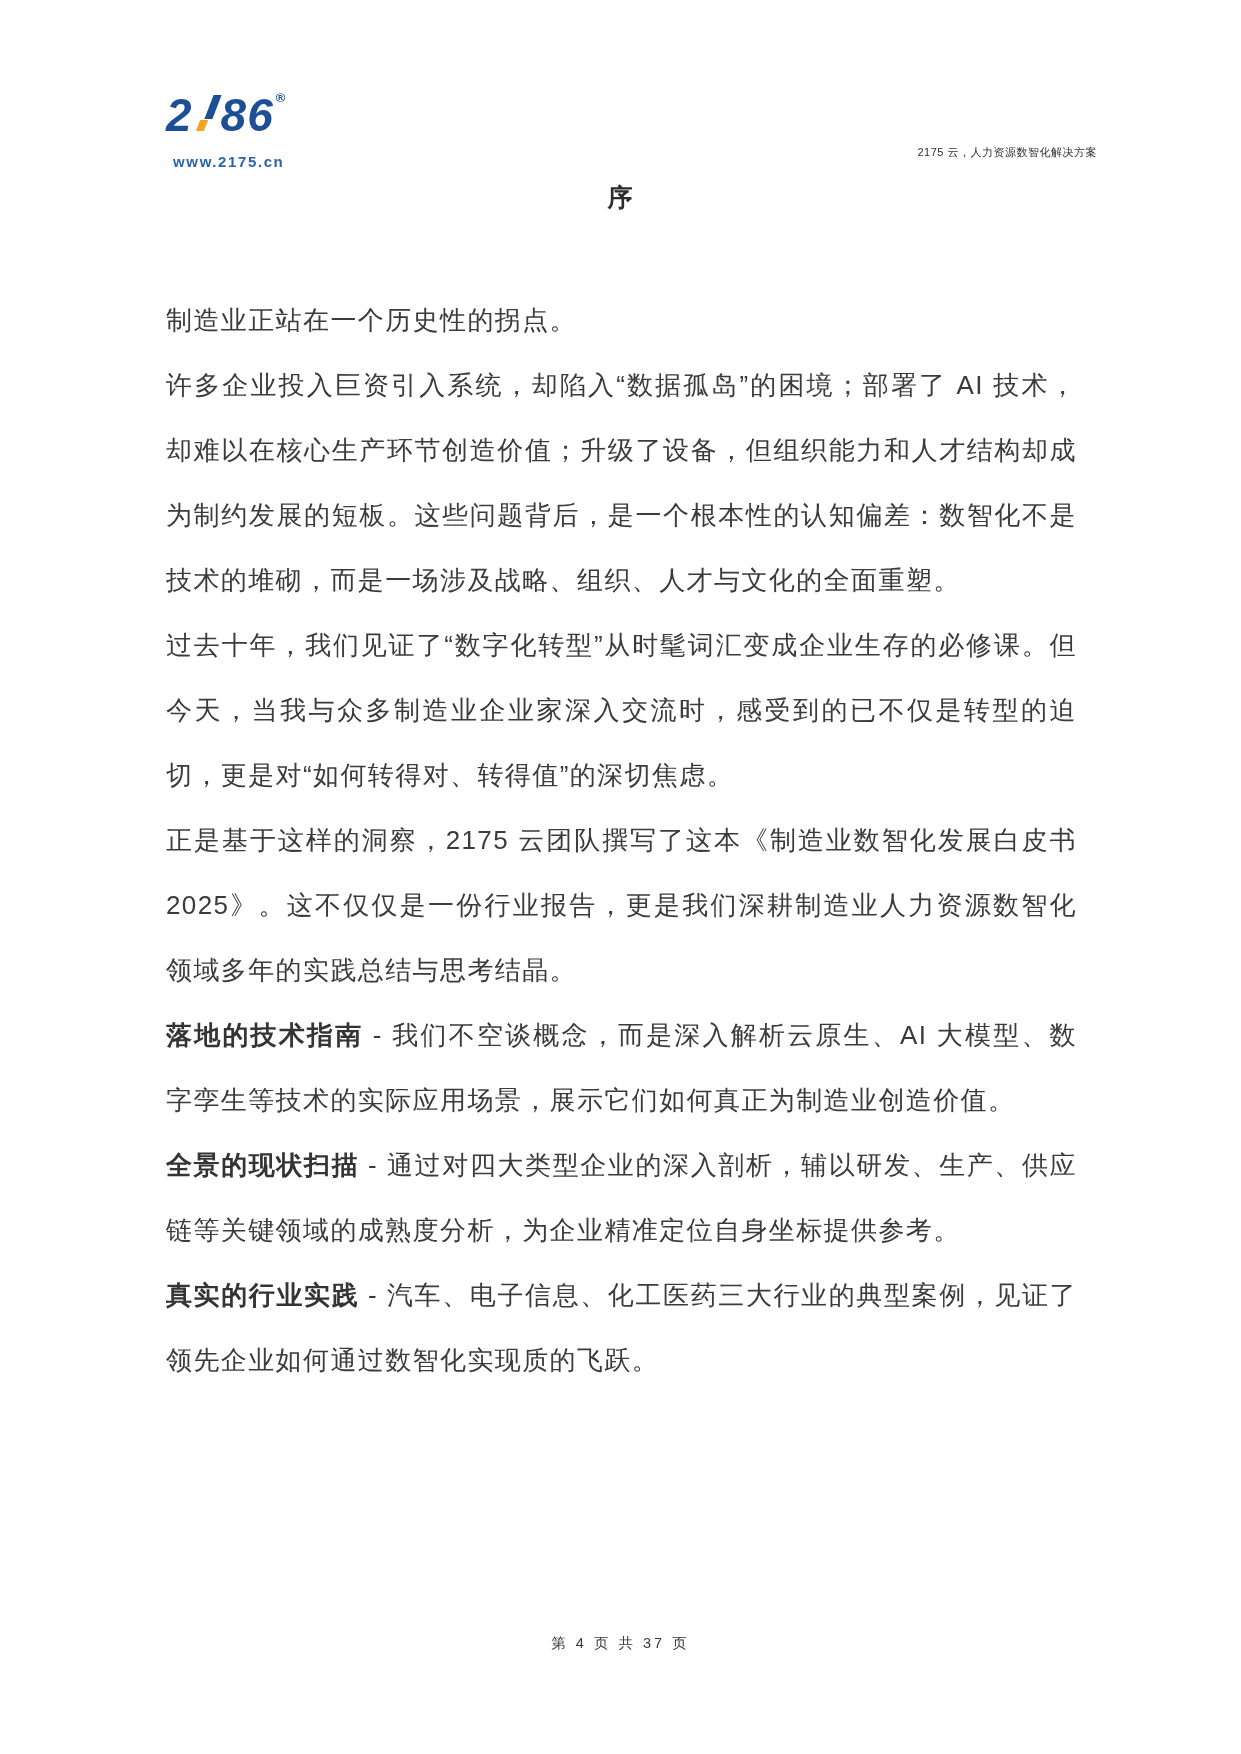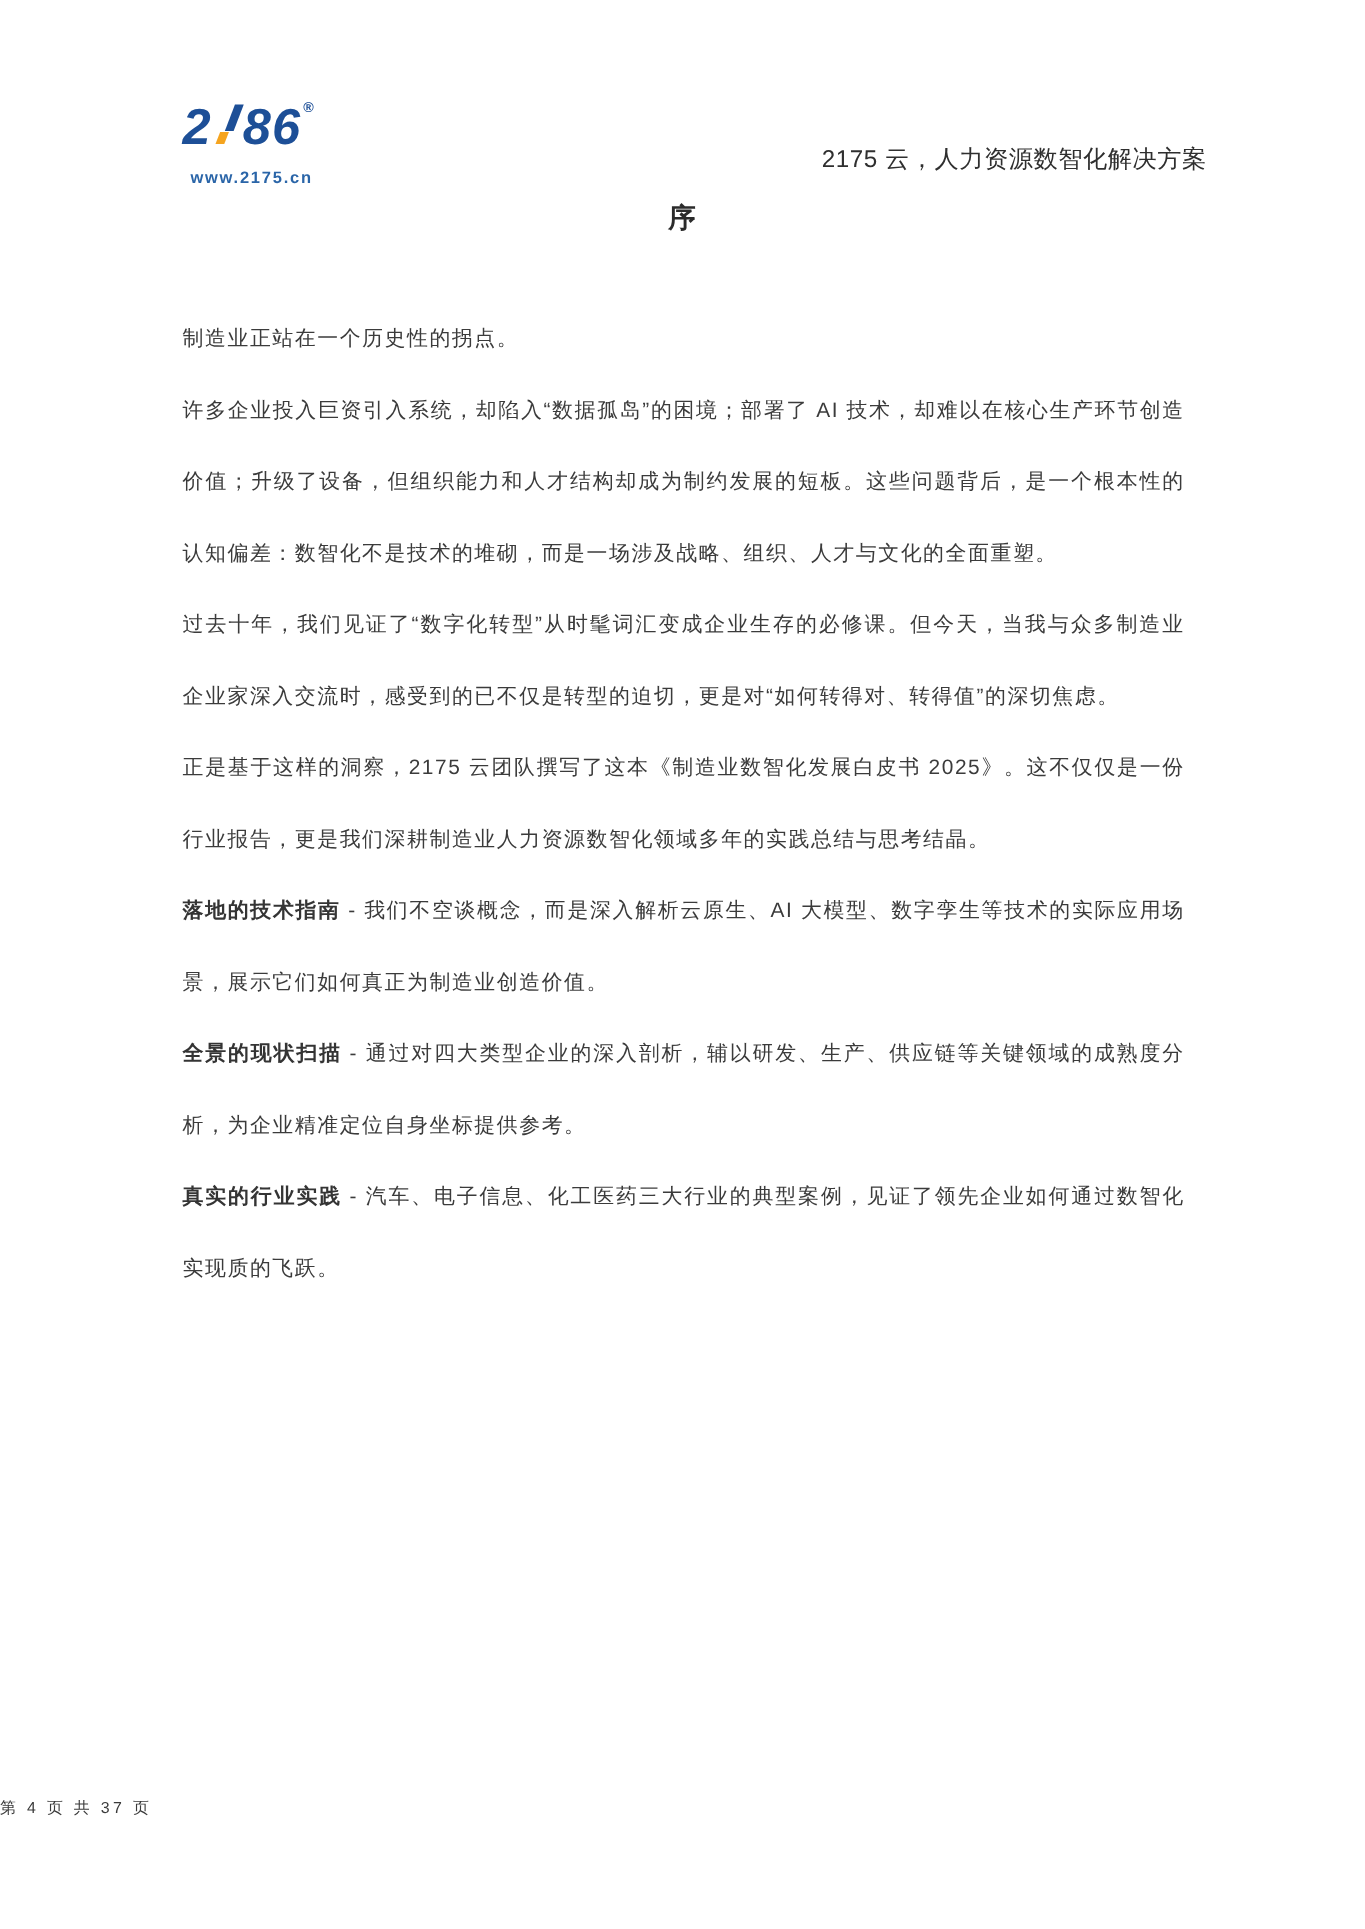--- a/index.html
+++ b/index.html
@@ -70,21 +70,21 @@
   .logo-url {
     margin-top: 18px;
     font-size: 15px;
     font-weight: 600;
     letter-spacing: 1.6px;
     color: #2a65a8;
     text-align: right;
   }
 
   .tagline {
-    font-size: 22px;
+    font-size: 11px;
     color: #2f2f2f;
     padding-bottom: 9px;
     letter-spacing: 0.5px;
   }
 
   
   .doc-title {
     position: absolute;
     top: 181px;
     left: 0;
@@ -92,40 +92,40 @@
     text-align: center;
     font-size: 25px;
     font-weight: bold;
     color: #2b2b2b;
     letter-spacing: 1px;
   }
 
   
   .body-content {
     position: absolute;
-    top: 276px;
+    top: 288px;
     left: 166px;
     right: 164px;
     color: #3b3b3b;
-    font-size: 19px;
+    font-size: 26px;
     line-height: 65px;
     letter-spacing: 1.4px;
     text-align: justify;
     text-justify: inter-ideograph;
   }
   .body-content p { margin: 0; }
   .body-content .lead { font-weight: bold; color: #343434; }
 
   
   .footer {
     position: absolute;
     top: 1634px;
     left: 0;
     width: 100%;
-    text-align: left;
+    text-align: center;
     font-size: 14.5px;
     letter-spacing: 3px;
     color: #3a3a3a;
   }
 </style>
 </head>
 <body>
 
 <div class="page">
 

